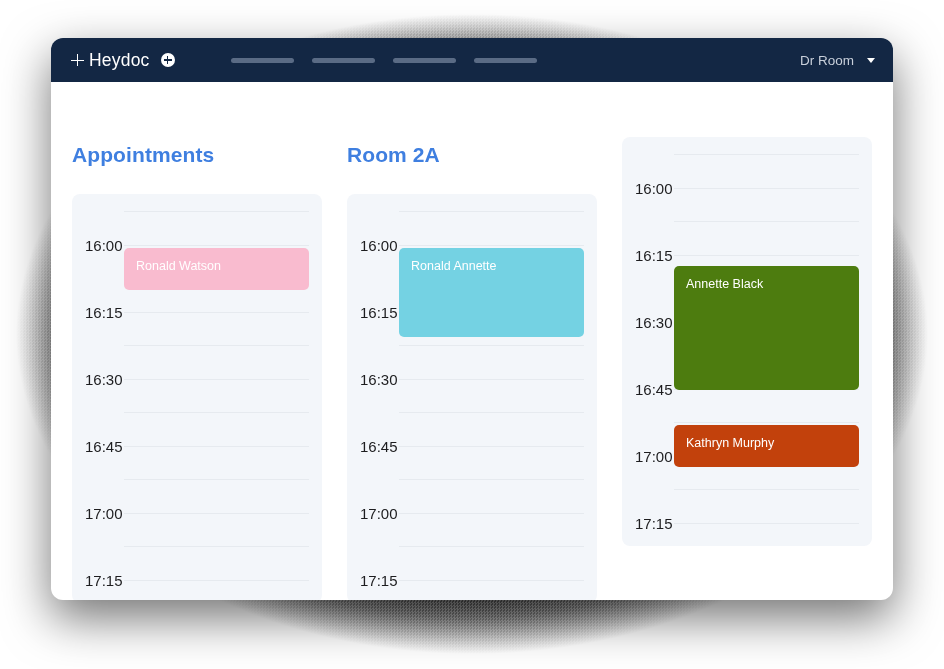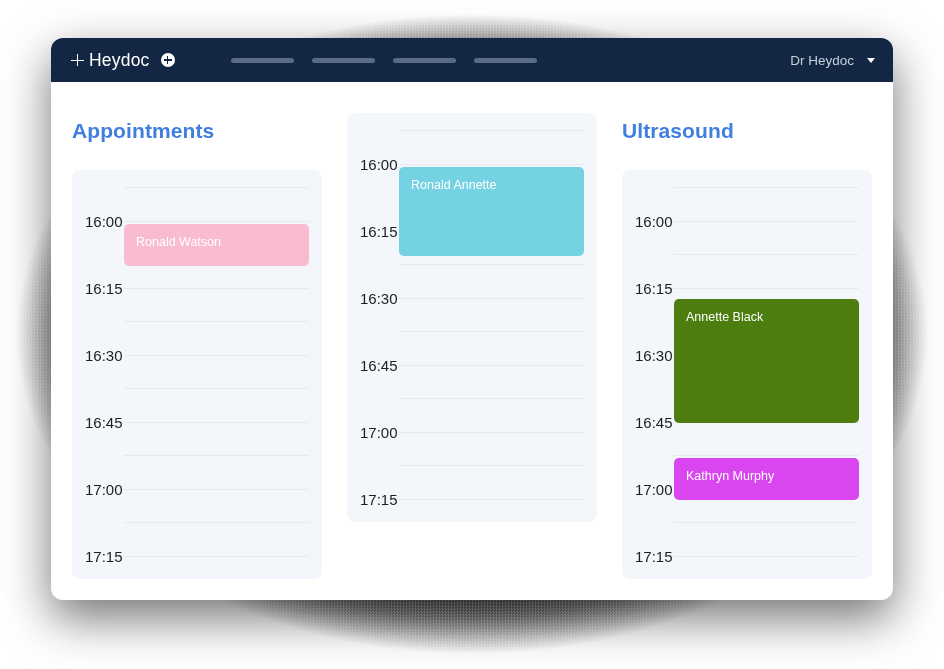--- a/index.html
+++ b/index.html
@@ -144,20 +144,21 @@
     border-left: 4.5px solid transparent;
     border-right: 4.5px solid transparent;
     border-top: 5px solid #ffffff;
   }
 
   
   .content {
     padding: 4px 21px;
     display: flex;
     gap: 25px;
+    margin-top: 24px;
   }
   .column {
     flex: 1 1 0;
     min-width: 0;
   }
   .col-title {
     color: #3f7fe0;
     font-size: 21px;
     font-weight: bold;
     margin: 33px 0 0 0;
@@ -223,21 +224,21 @@
     </div>
 
     <div class="nav-pills">
       <span class="nav-pill w1"></span>
       <span class="nav-pill w2"></span>
       <span class="nav-pill w3"></span>
       <span class="nav-pill w4"></span>
     </div>
 
     <div class="nav-user">
-      <span>Dr Heydoc</span>
+      <span>Dr Room</span>
       <span class="caret"></span>
     </div>
   </div>
 
   <div class="content">
 
     <div class="column">
       <div class="col-title">Appointments</div>
       <div class="schedule">
         <div class="grid-lines">
@@ -262,20 +263,21 @@
             <div class="time-label" style="top: 318.5px;">17:00</div>
             <div class="time-label" style="top: 385.5px;">17:15</div>
           </div>
         <div class="events">
             <div class="event" style="top: 54px; height: 42px; background: rgb(249, 187, 207);">Ronald Watson</div>
           </div>
       </div>
     </div>
 
     <div class="column">
+      <div class="col-title">Room 2A</div>
       <div class="schedule">
         <div class="grid-lines">
             <div class="gline" style="top: 17px;"></div>
             <div class="gline" style="top: 50.5px;"></div>
             <div class="gline" style="top: 84px;"></div>
             <div class="gline" style="top: 117.5px;"></div>
             <div class="gline" style="top: 151px;"></div>
             <div class="gline" style="top: 184.5px;"></div>
             <div class="gline" style="top: 218px;"></div>
             <div class="gline" style="top: 251.5px;"></div>
@@ -292,21 +294,20 @@
             <div class="time-label" style="top: 318.5px;">17:00</div>
             <div class="time-label" style="top: 385.5px;">17:15</div>
           </div>
         <div class="events">
             <div class="event" style="top: 54px; height: 89px; background: rgb(116, 210, 227);">Ronald Annette</div>
           </div>
       </div>
     </div>
 
     <div class="column">
-      <div class="col-title">Ultrasound</div>
       <div class="schedule">
         <div class="grid-lines">
             <div class="gline" style="top: 17px;"></div>
             <div class="gline" style="top: 50.5px;"></div>
             <div class="gline" style="top: 84px;"></div>
             <div class="gline" style="top: 117.5px;"></div>
             <div class="gline" style="top: 151px;"></div>
             <div class="gline" style="top: 184.5px;"></div>
             <div class="gline" style="top: 218px;"></div>
             <div class="gline" style="top: 251.5px;"></div>
@@ -318,19 +319,19 @@
         <div class="times">
             <div class="time-label" style="top: 50.5px;">16:00</div>
             <div class="time-label" style="top: 117.5px;">16:15</div>
             <div class="time-label" style="top: 184.5px;">16:30</div>
             <div class="time-label" style="top: 251.5px;">16:45</div>
             <div class="time-label" style="top: 318.5px;">17:00</div>
             <div class="time-label" style="top: 385.5px;">17:15</div>
           </div>
         <div class="events">
             <div class="event" style="top: 129px; height: 124px; background: #4d7c0f;">Annette Black</div>
-            <div class="event" style="top: 288px; height: 42px; background: #d946ef;">Kathryn Murphy</div>
+            <div class="event" style="top: 288px; height: 42px; background: #c2410c;">Kathryn Murphy</div>
           </div>
       </div>
     </div>
 
   </div>
 </div>
 
 </body></html>

